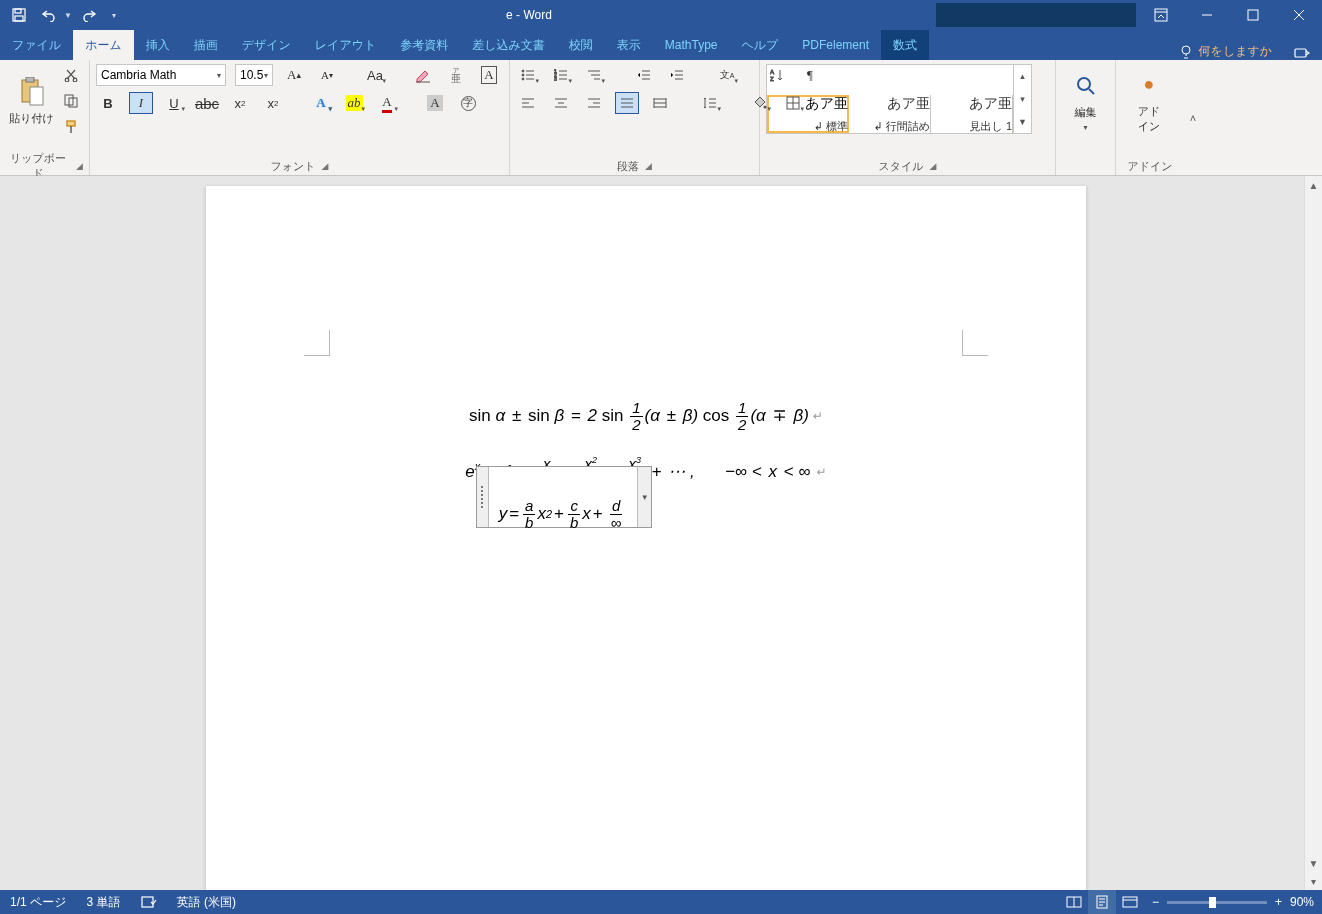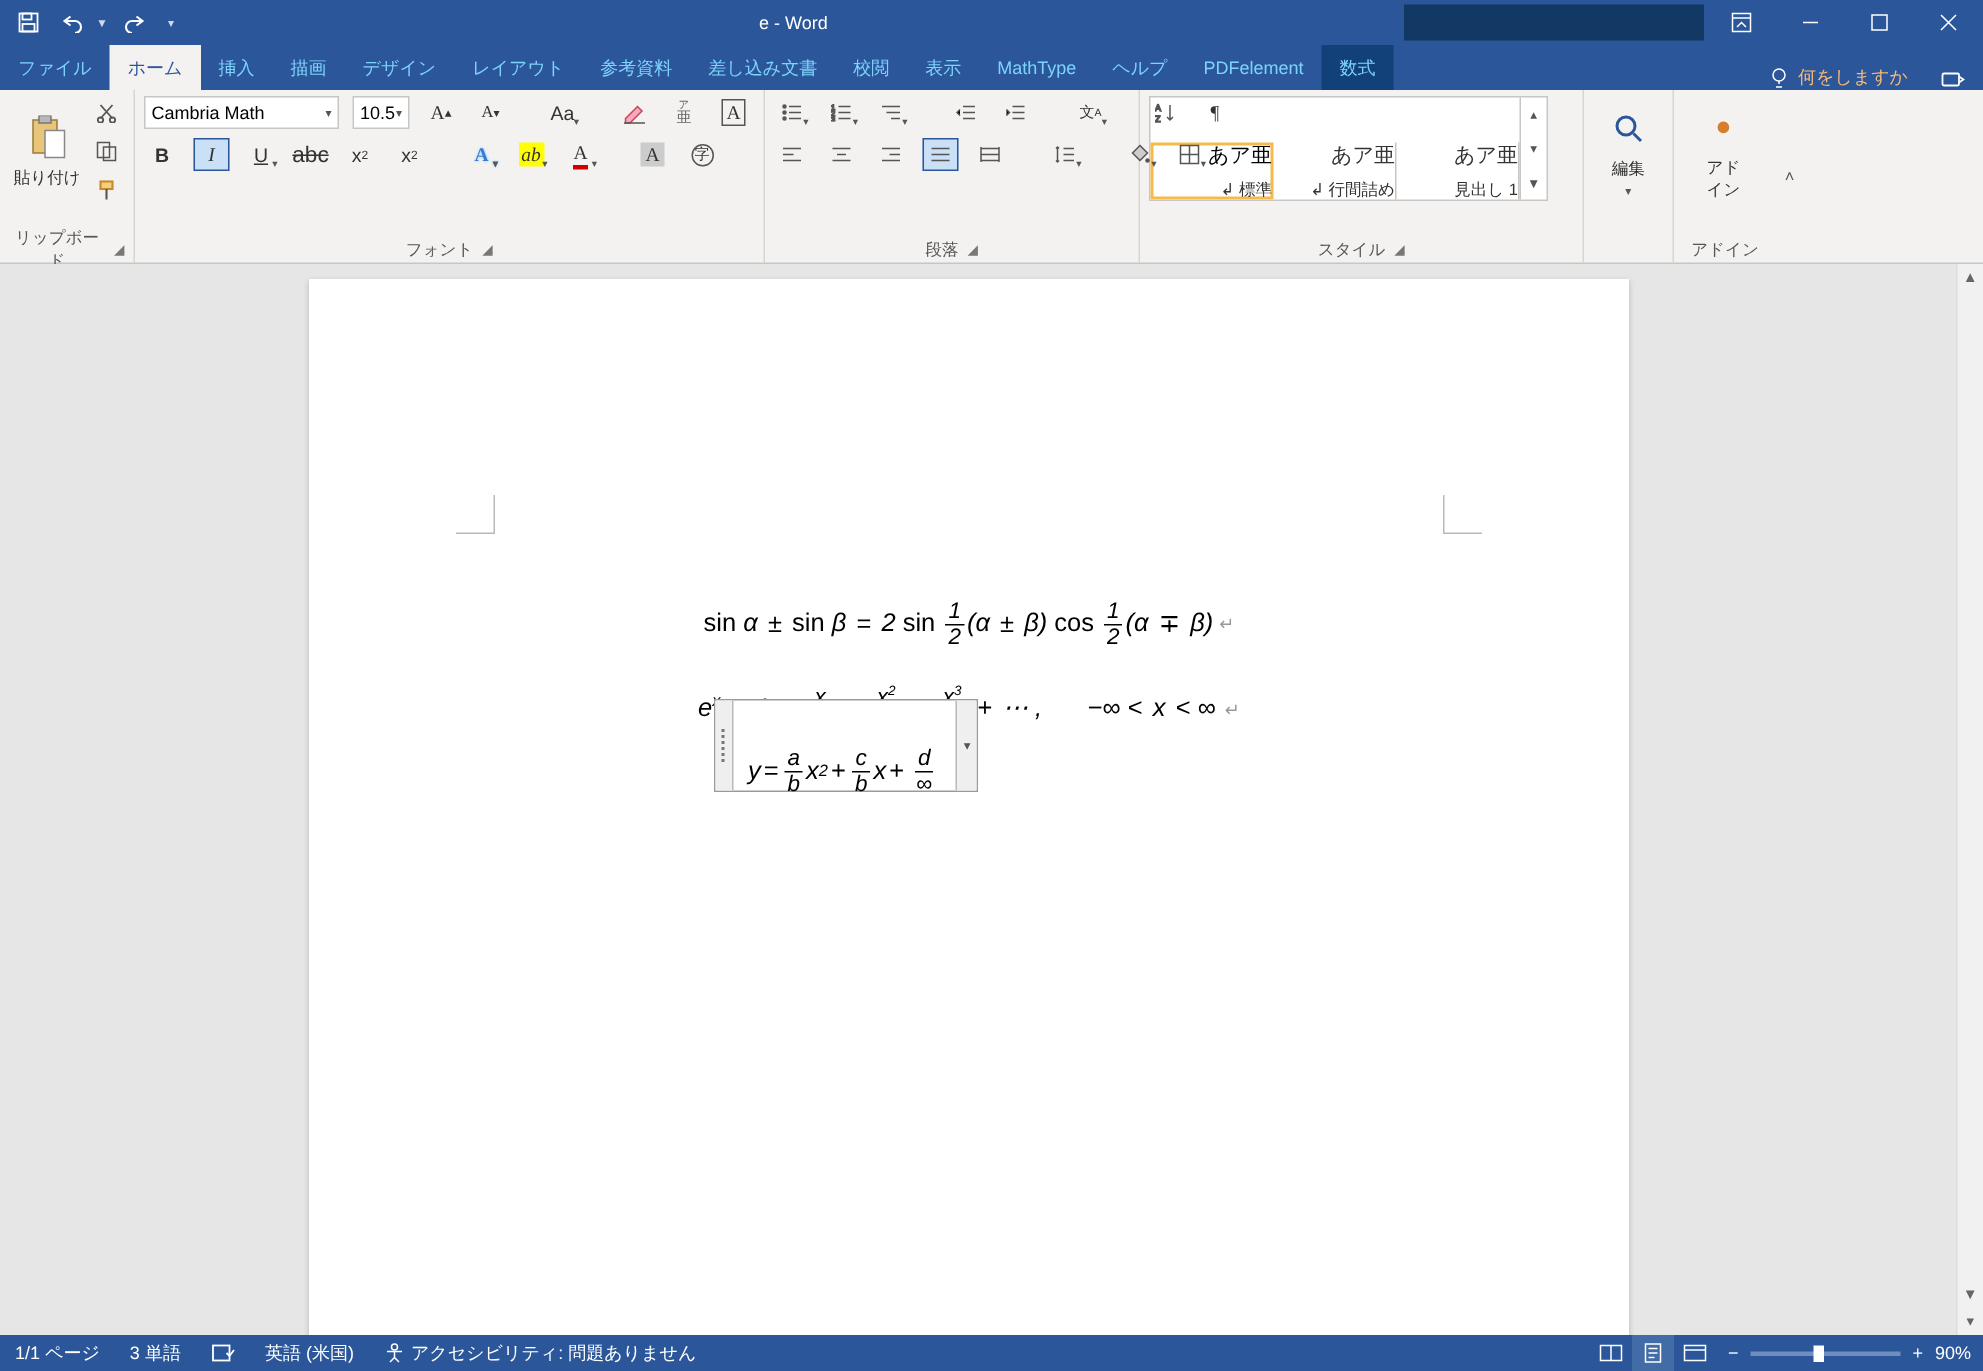--- a/index.html
+++ b/index.html
@@ -584,27 +584,20 @@
 <div class="statusbar">
   <div class="cell">1/1 ページ</div>
   <div class="cell">3 単語</div>
   <div class="cell">
       <svg width="16" height="14" viewBox="0 0 16 14" fill="none" stroke="#fff" stroke-width="1.2">
         <rect x="1" y="2" width="11" height="10"></rect>
         <path d="M10 7l2 2 3-4"></path>
       </svg>
     </div>
   <div class="cell">英語 (米国)</div>
-  <div class="cell">
-    <svg width="14" height="14" viewBox="0 0 14 14" fill="none" stroke="#fff">
-        <circle cx="7" cy="3" r="2"></circle>
-        <path d="M2 6h10M7 6v4M4 13l3-3 3 3"></path>
-      </svg>
-    <span>アクセシビリティ: 問題ありません</span>
-  </div>
   <div class="spacer"></div>
   <div class="viewbtn">
       <svg width="16" height="12" viewBox="0 0 16 12" fill="none" stroke="#fff">
         <rect x="1" y="1" width="14" height="10"></rect>
         <path d="M8 1v10"></path>
       </svg>
     </div>
   <div class="viewbtn active">
       <svg width="14" height="14" viewBox="0 0 14 14" fill="none" stroke="#fff">
         <rect x="2" y="1" width="10" height="12"></rect>

